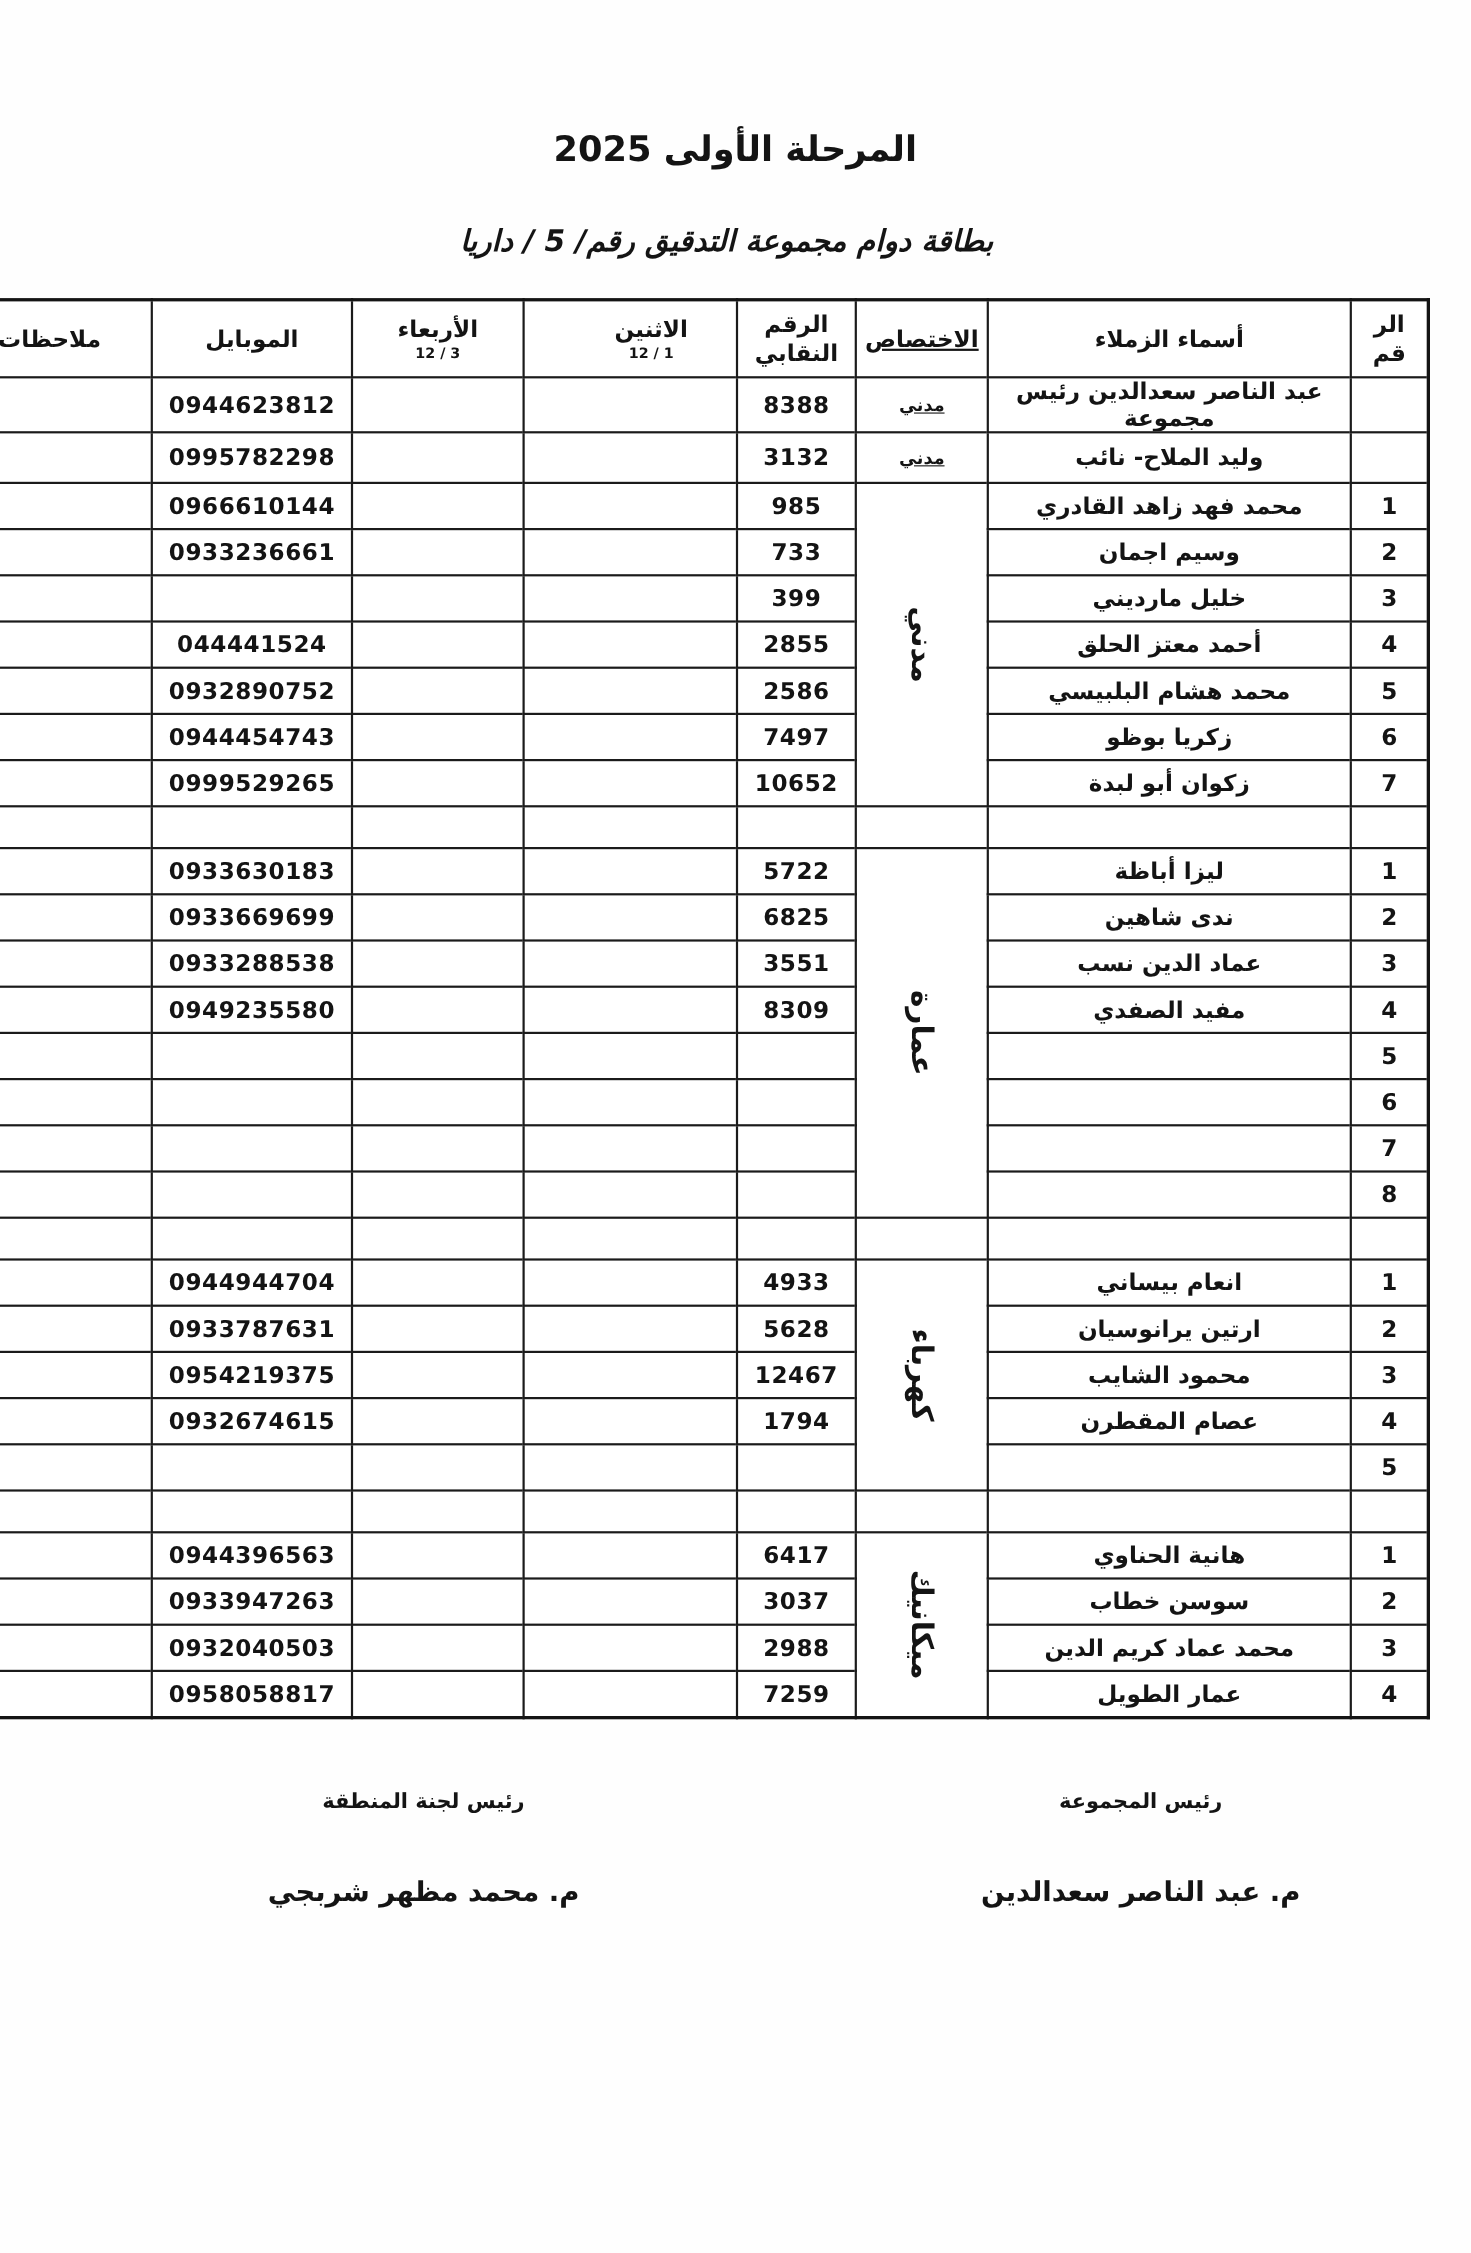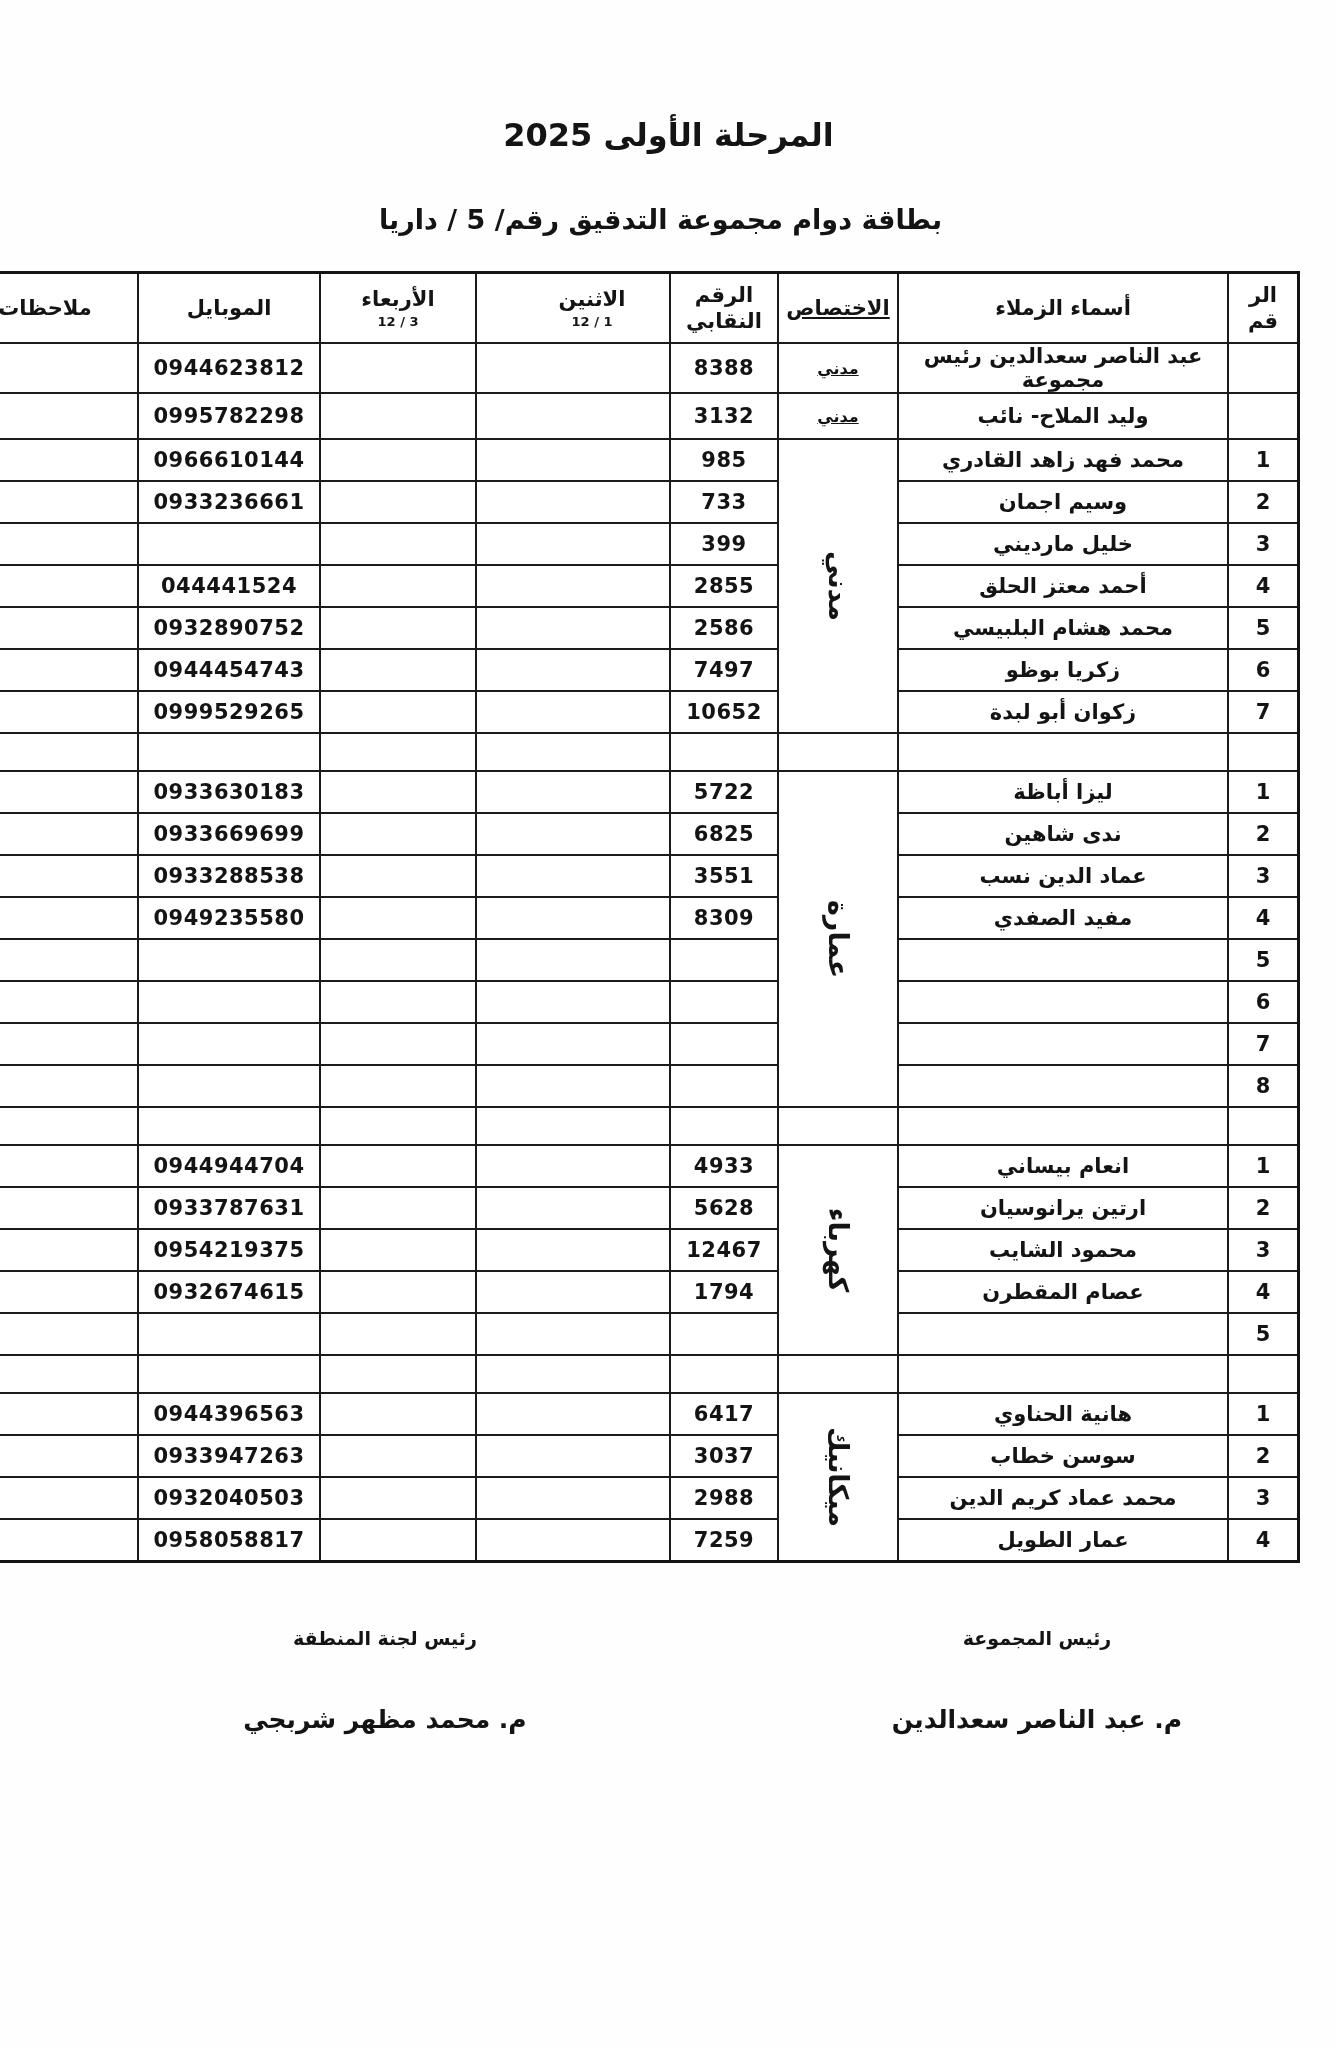--- a/index.html
+++ b/index.html
@@ -14,21 +14,21 @@
   .page{position:relative;width:1337px;height:2048px;background:#fefefe;}
   .doc-title{
     margin:0;padding-top:116px;
     text-align:center;
     font-size:32px;font-weight:700;
     letter-spacing:0.5px;
   }
   .doc-subtitle{
     margin:50px 16px 0 0;
     text-align:center;
-    font-size:27px;font-weight:700;
+    font-size:27px;font-weight:700;font-style:italic;
   }
   table.roster{
     border-collapse:collapse;
     table-layout:fixed;
     margin:36px 37px 0 auto;
     width:1228px;
     border:3px solid #141414;
     background:#ffffff;
   }
   th,td{

